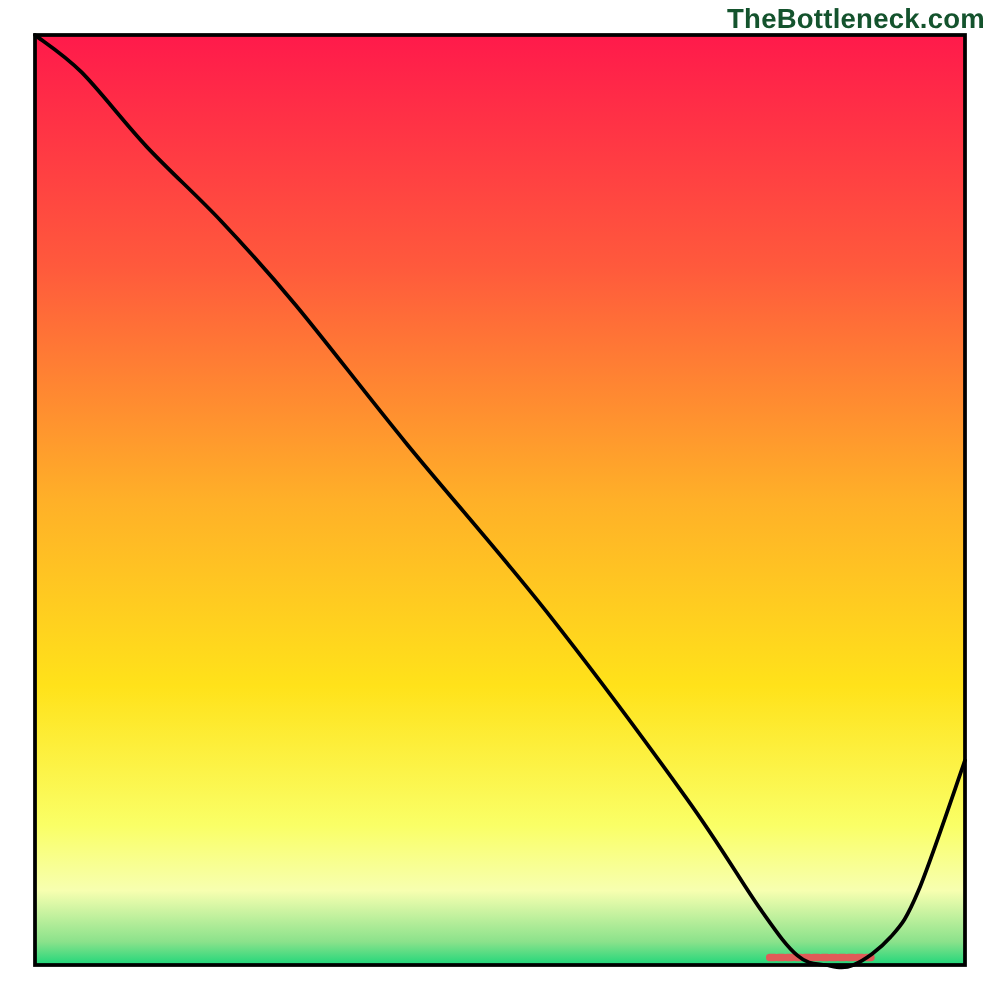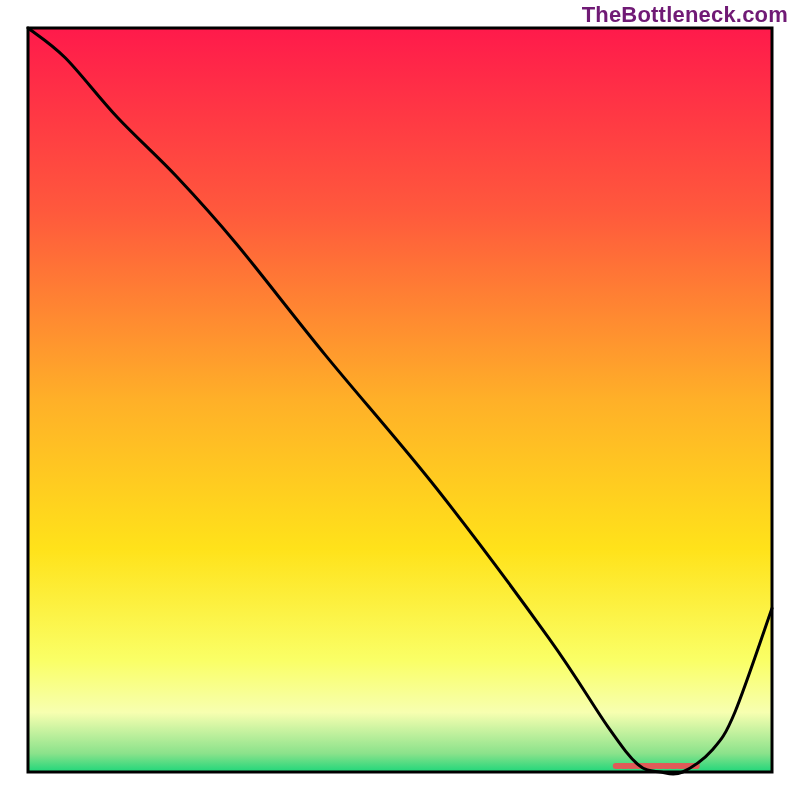--- a/index.html
+++ b/index.html
@@ -15,21 +15,21 @@
     position: relative;
     width: 800px;
     height: 800px;
   }
   .watermark {
     position: absolute;
     top: 2px;
     right: 12px;
     font-size: 22px;
     font-weight: 600;
-    color: #701a75;
+    color: #14532d;
     letter-spacing: 0.2px;
   }
   svg.chart {
     position: absolute;
     left: 0;
     top: 0;
     width: 800px;
     height: 800px;
   }
 </style>

